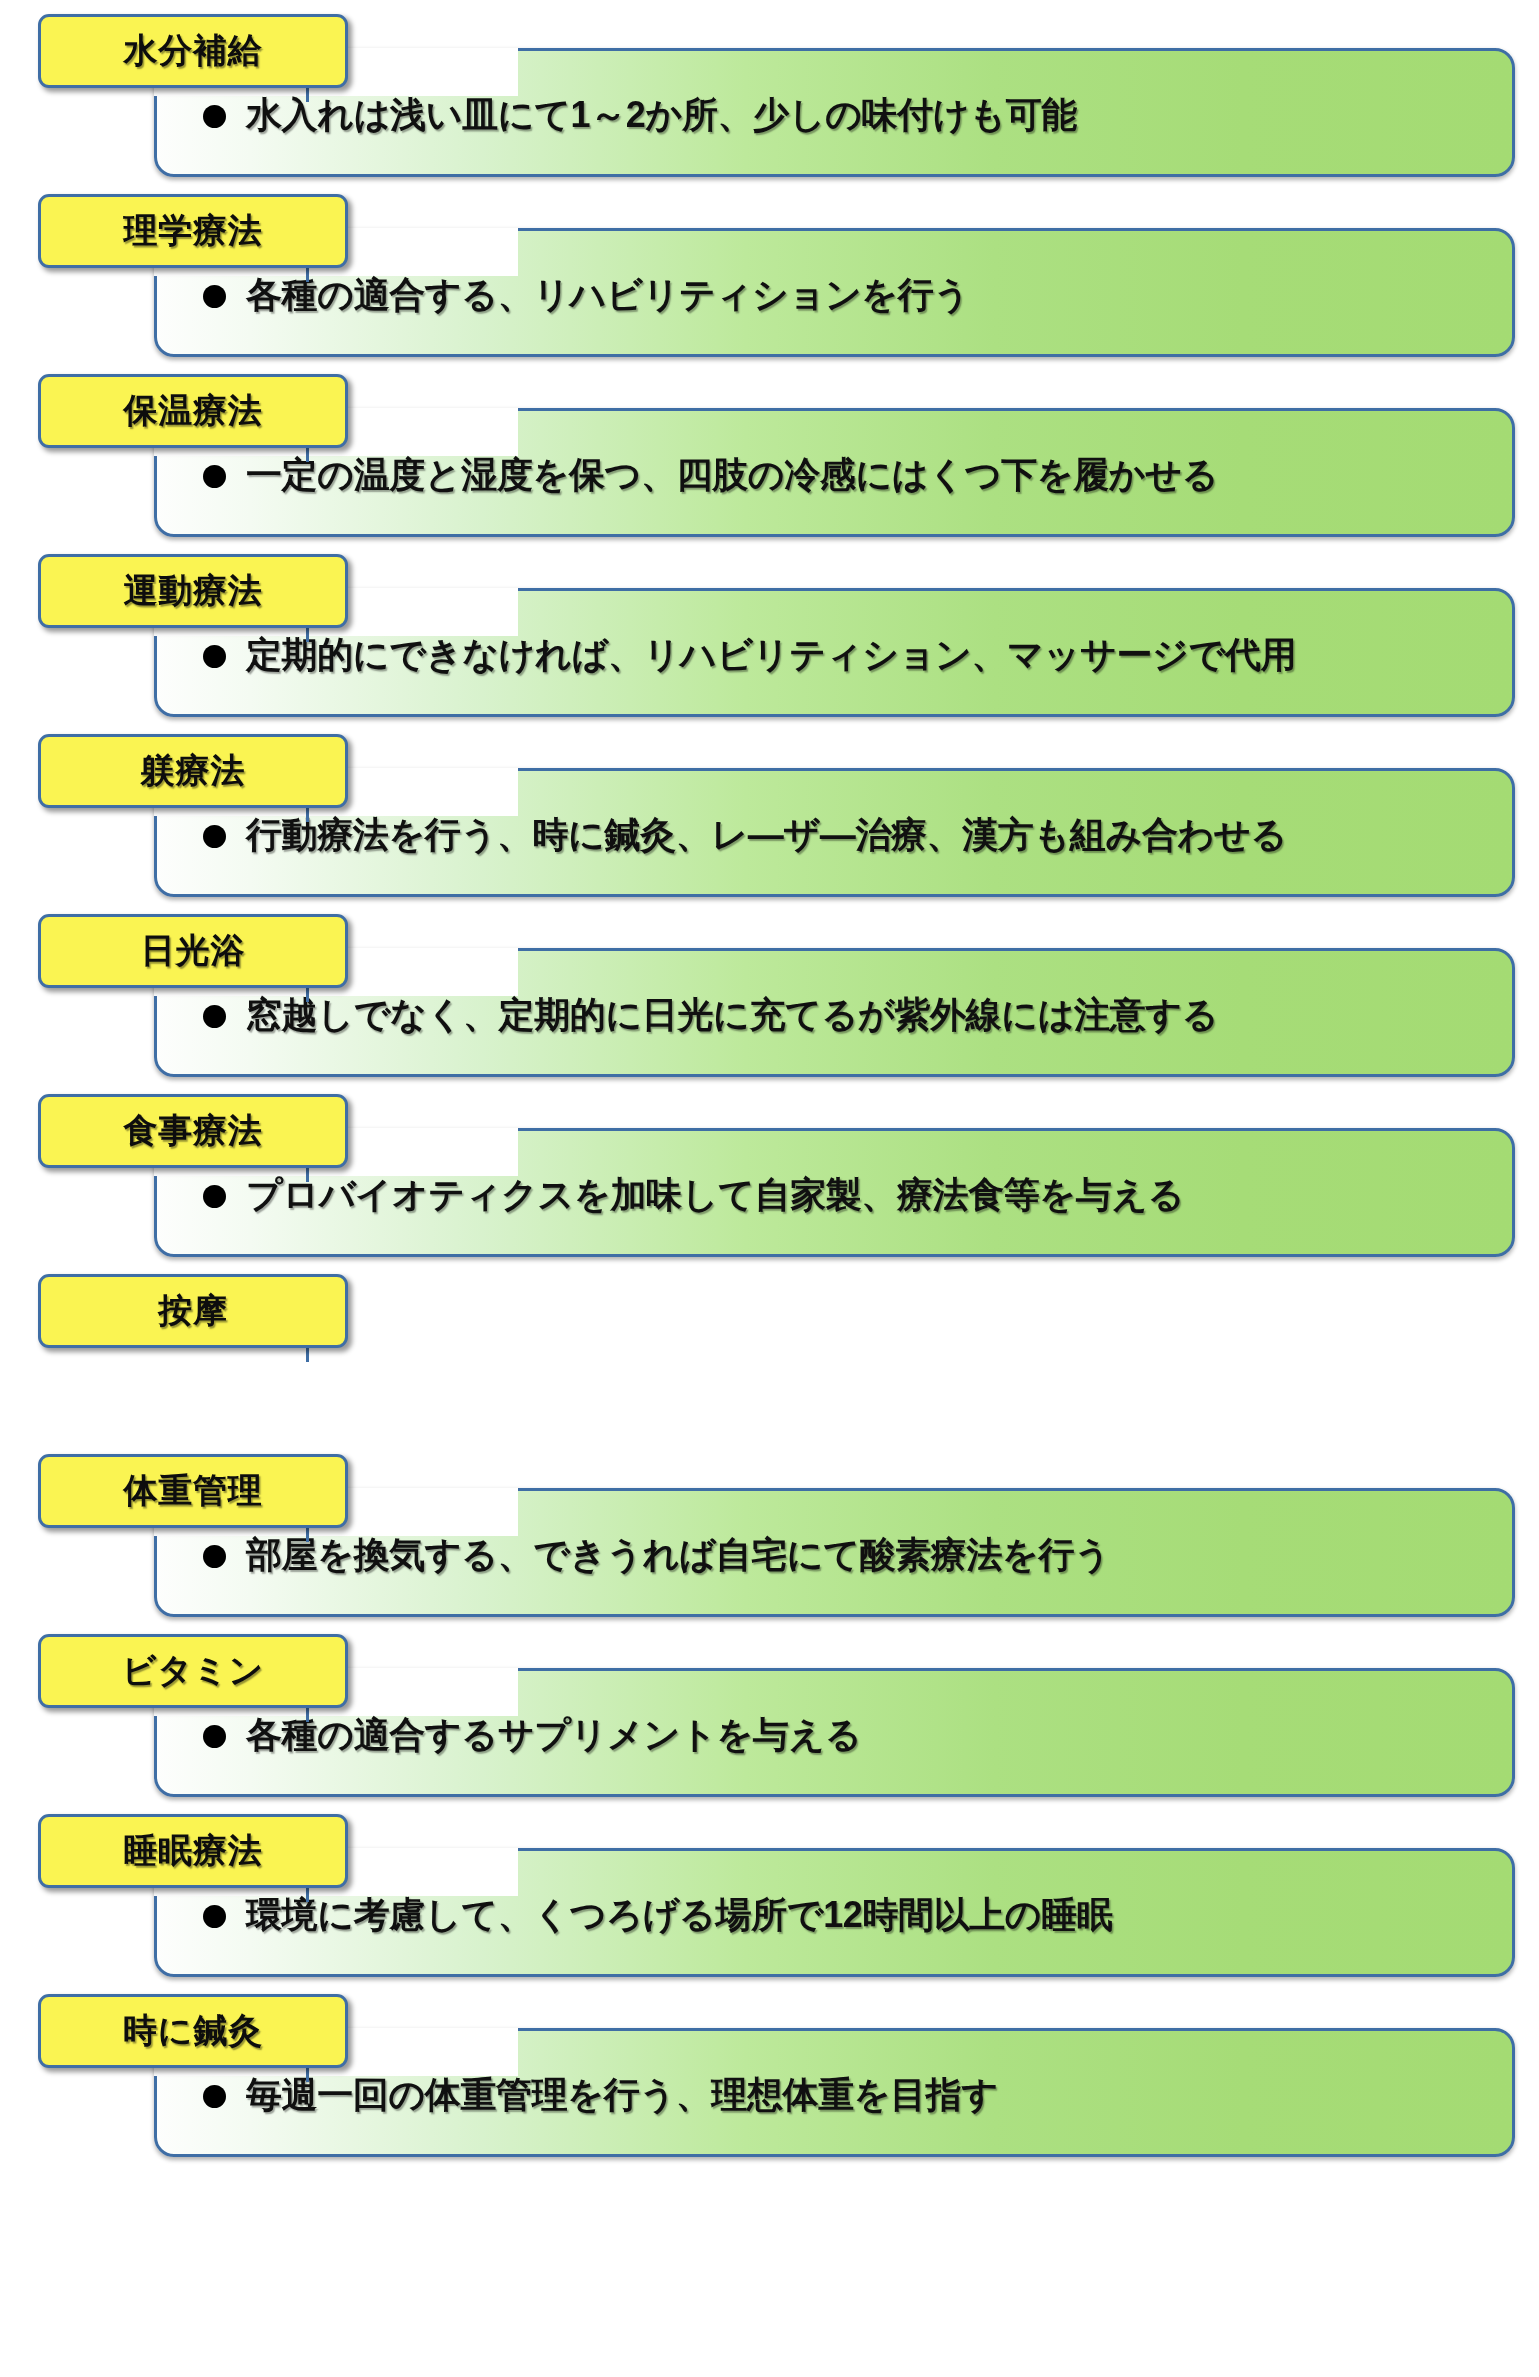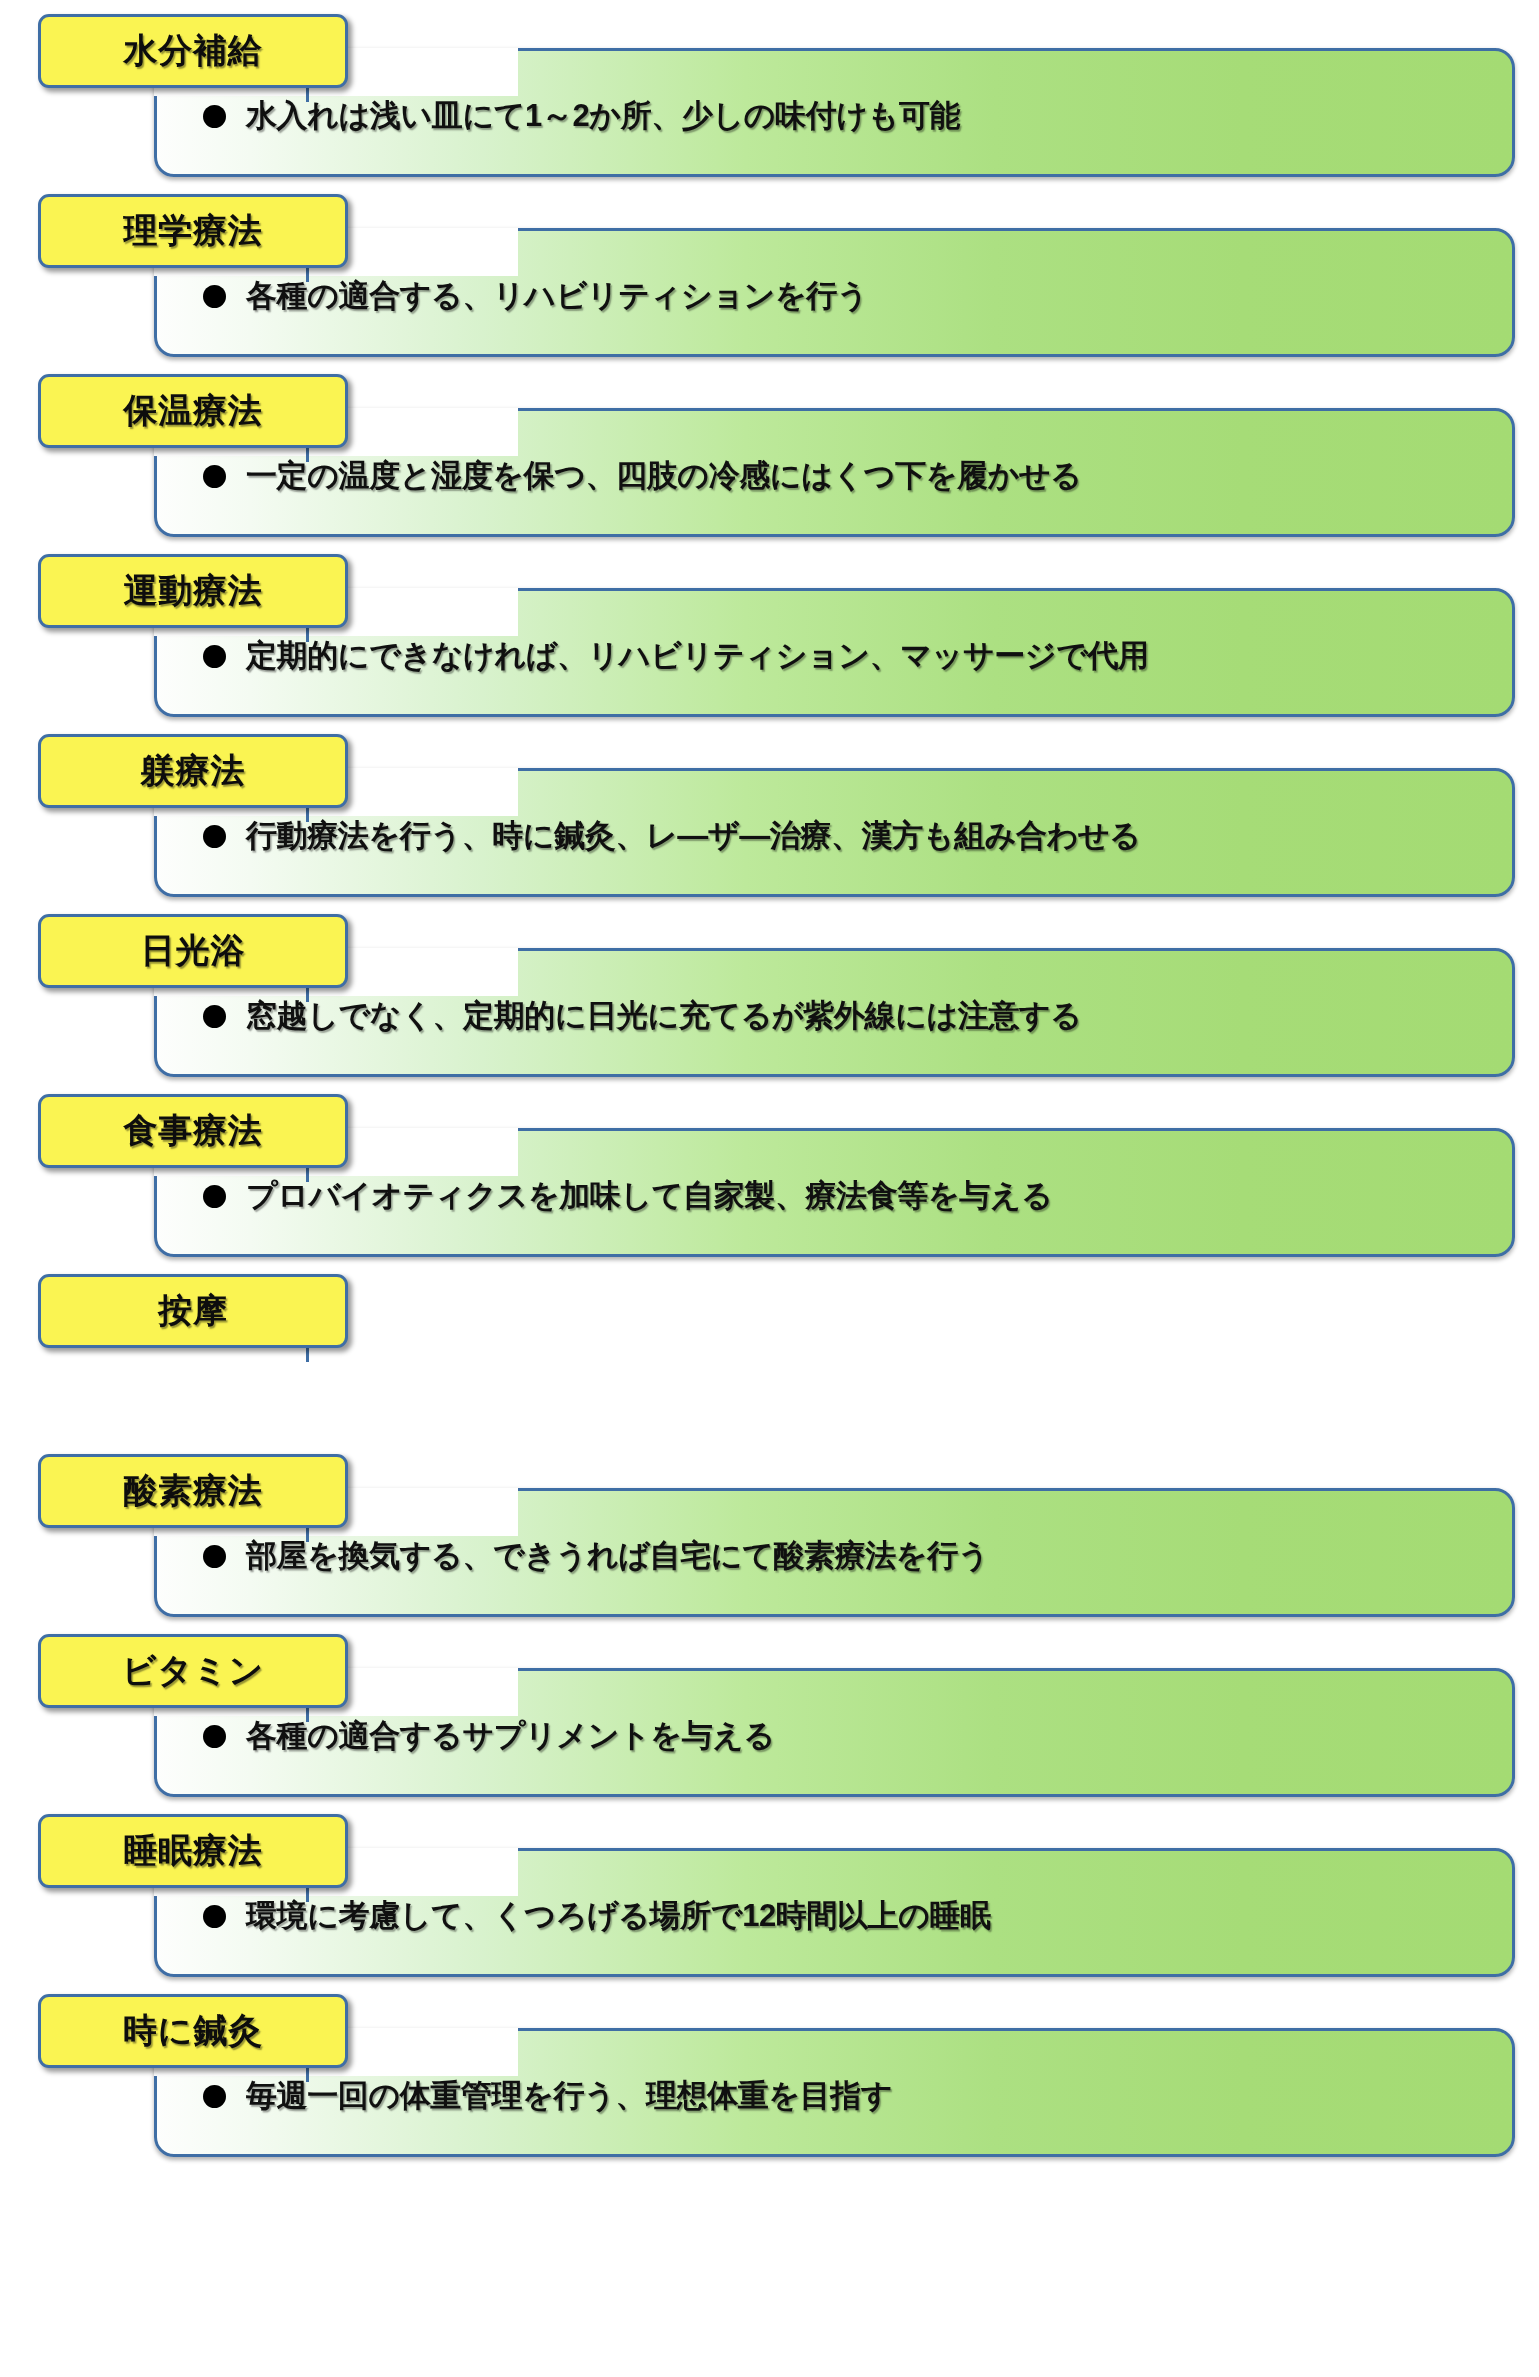--- a/index.html
+++ b/index.html
@@ -77,21 +77,21 @@
   .bullet {
     width: 23px;
     height: 23px;
     border-radius: 50%;
     background: #000000;
     flex: none;
     margin-right: 20px;
     margin-top: 1.5px;
   }
   .panel-text {
-    font-size: 31px;
+    font-size: 36px;
     font-weight: bold;
     color: #101010;
     letter-spacing: -0.4px;
     text-shadow: 1.5px 1.5px 1.5px rgba(0,0,0,0.35);
   }
 
   
   .tab {
     position: absolute;
     left: 16px;
@@ -231,21 +231,21 @@
     <div class="row">
       <div class="panel">
         <div class="panel-notch"></div>
         <div class="panel-line">
           <span class="bullet"></span>
           <span class="panel-text">部屋を換気する、できうれば自宅にて酸素療法を行う</span>
         </div>
       </div>
       <div class="tab-stub"></div>
       <div class="tab">
-        <span class="tab-text">酸素療法</span>
+        <span class="tab-text">体重管理</span>
       </div>
     </div>
     <div class="row">
       <div class="panel">
         <div class="panel-notch"></div>
         <div class="panel-line">
           <span class="bullet"></span>
           <span class="panel-text">各種の適合するサプリメントを与える</span>
         </div>
       </div>

